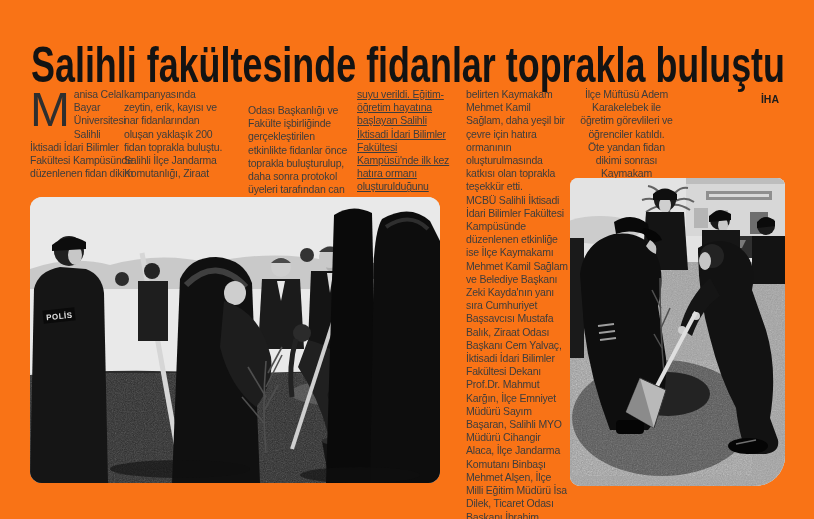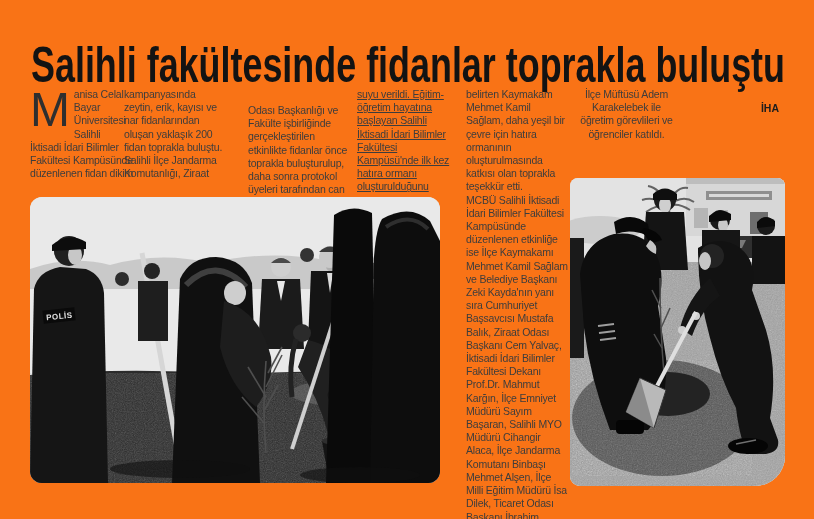--- a/index.html
+++ b/index.html
@@ -13,21 +13,21 @@
     font-size:10.5px;line-height:13.2px;letter-spacing:-0.2px;
     color:#3d3d3d;text-align:left;
   }
   .col p{margin:0;}
   .dropcap{
     float:left;font-size:48px;line-height:37px;
     margin:3px 4px 0 0;color:#2f2f2f;font-weight:400;
   }
   .credit{
     text-align:right;font-weight:bold;font-size:10.5px;
-    color:#1d1d1d;margin-top:14px;padding-right:8px;letter-spacing:0;
+    color:#1d1d1d;margin-top:5px;padding-right:8px;letter-spacing:0;
   }
   .photo{position:absolute;overflow:hidden;background:#dcdcdc;}
   .photo svg{display:block;width:100%;height:100%;}
   .photo-left{left:30px;top:197px;width:410px;height:286px;border-radius:12px;}
   .photo-right{left:570px;top:178px;width:215px;height:308px;border-radius:8px 8px 30px 10px;}
   .c1{left:30px;}  .c2{left:124px;} .c3{left:248px;margin-top:16px;} .c4{left:357px;text-decoration:underline;}
   .c5{left:466px;} .c6{left:575px;text-align:center;} .c7{left:684px;}
 </style>
 </head>
 <body>
@@ -51,20 +51,21 @@
   </div>
   <div class="col c4">
     <p>suyu verildi. Eğitim-öğretim hayatına başlayan Salihli İktisadi İdari Bilimler Fakültesi Kampüsü'nde ilk kez hatıra ormanı oluşturulduğunu</p>
   </div>
   <div class="col c5">
     <p>belirten Kaymakam Mehmet Kamil Sağlam, daha yeşil bir çevre için hatıra ormanının oluşturulmasında katkısı olan toprakla teşekkür etti.</p>
     <p>MCBÜ Salihli İktisadi İdari Bilimler Fakültesi Kampüsünde düzenlenen etkinliğe ise İlçe Kaymakamı Mehmet Kamil Sağlam ve Belediye Başkanı Zeki Kayda'nın yanı sıra Cumhuriyet Başsavcısı Mustafa Balık, Ziraat Odası Başkanı Cem Yalvaç, İktisadi İdari Bilimler Fakültesi Dekanı Prof.Dr. Mahmut Karğın, İlçe Emniyet Müdürü Sayım Başaran, Salihli MYO Müdürü Cihangir Alaca, İlçe Jandarma Komutanı Binbaşı Mehmet Alşen, İlçe Milli Eğitim Müdürü İsa Dilek, Ticaret Odası Başkanı İbrahim Yüksel,</p>
   </div>
   <div class="col c6">
     <p>İlçe Müftüsü Adem Karakelebek ile öğretim görevlileri ve öğrenciler katıldı.</p>
+    <p>Öte yandan fidan dikimi sonrası Kaymakam</p>
   </div>
   <div class="col c7">
     <div class="credit">İHA</div>
   </div>
 
   <div class="photo photo-left">
     <svg viewBox="0 0 410 286" preserveAspectRatio="none">
       <defs>
         <filter id="grainL" x="0" y="0" width="100%" height="100%">
           <feTurbulence type="fractalNoise" baseFrequency="0.9" numOctaves="2" result="n"></feTurbulence>

